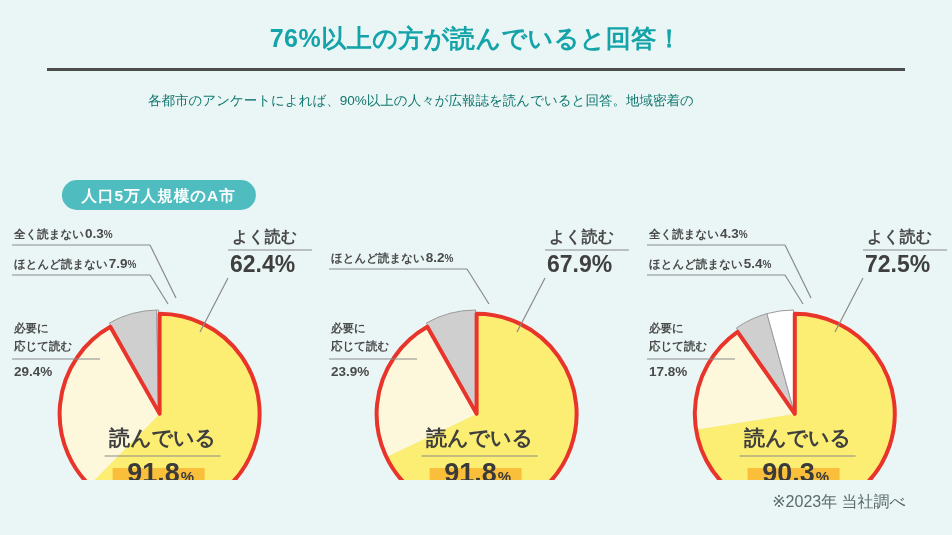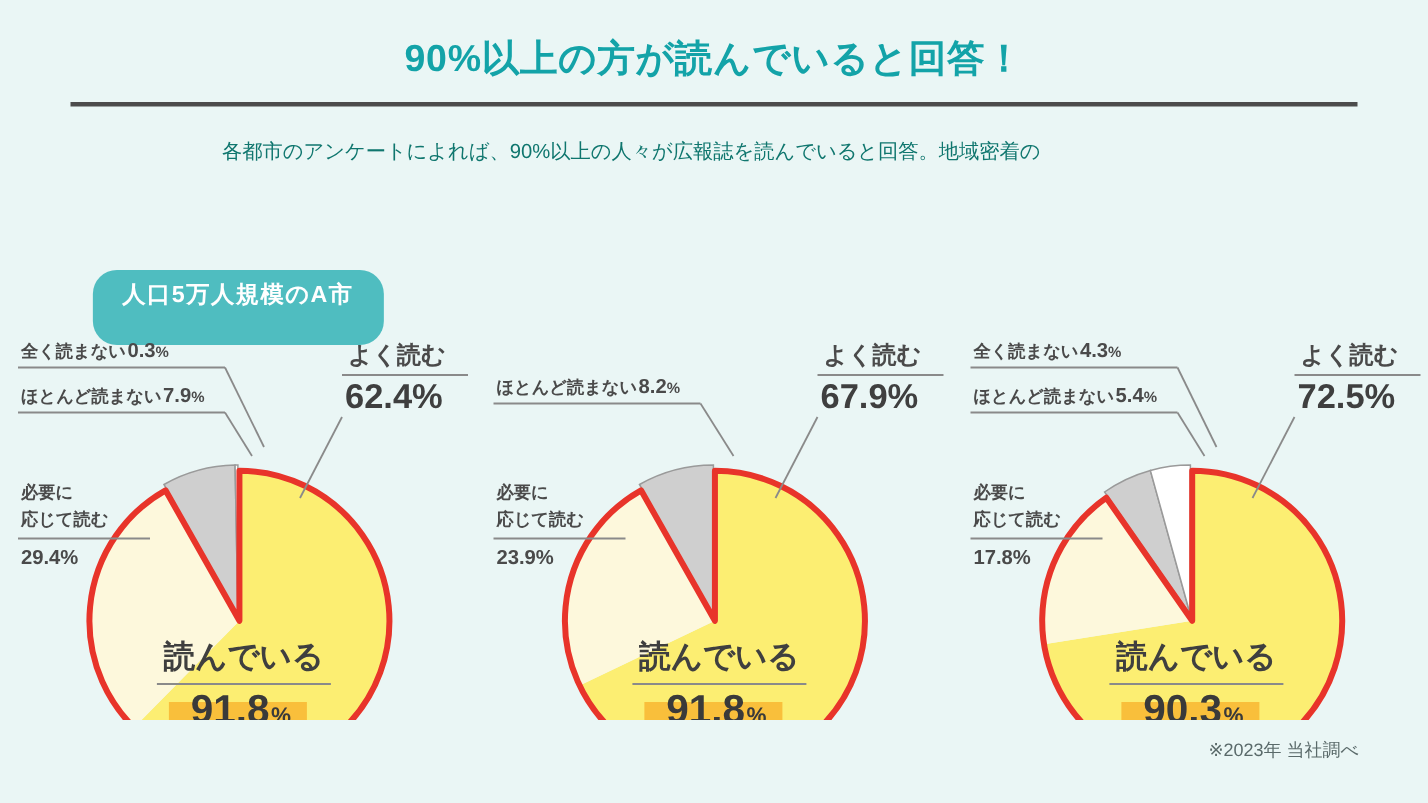--- a/index.html
+++ b/index.html
@@ -71,21 +71,21 @@
     position: absolute;
     top: 0;
     left: 50%;
     transform: translateX(-50%);
     background: #4fbdc0;
     color: #ffffff;
     font-size: 15.5px;
     font-weight: bold;
     letter-spacing: 1px;
     border-radius: 16px;
-    padding: 6px 20px 23px;
+    padding: 6px 20px 3px;
     white-space: nowrap;
     box-sizing: border-box;
   }
   .pie-wrap {
     position: absolute;
     top: 34px;
     left: 0;
     width: 317.33px;
     height: 266px;
   }
@@ -105,31 +105,31 @@
   .lbl-center-name { font-size: 21px; fill: #3f3f3f; }
   .lbl-center-pct { font-size: 27px; fill: #3a3a3a; }
   .lbl-center-unit { font-size: 15px; fill: #3a3a3a; }
   .rule { stroke: #8a8a8a; stroke-width: 1.2; }
   .leader { stroke: #8a8a8a; stroke-width: 1.2; fill: none; }
 
   .footnote {
     position: absolute;
     top: 492px;
     right: 46px;
-    font-size: 12px;
+    font-size: 16px;
     color: #5a6a6a;
     white-space: nowrap;
   }
 </style>
 </head>
 <body>
 
 <div class="page">
 
-  <div class="headline">90%以上の方が読んでいると回答！</div>
+  <div class="headline">76%以上の方が読んでいると回答！</div>
   <div class="divider"></div>
 
   <div class="lede">
     <span class="lede-line">各都市のアンケートによれば、90%以上の人々が広報誌を読んでいると回答。地域密着の</span>
   </div>
 
   <div class="charts" id="charts">
       <div class="chart-col">
         <div class="city-badge">人口5万人規模のA市</div>
         <div class="pie-wrap">

